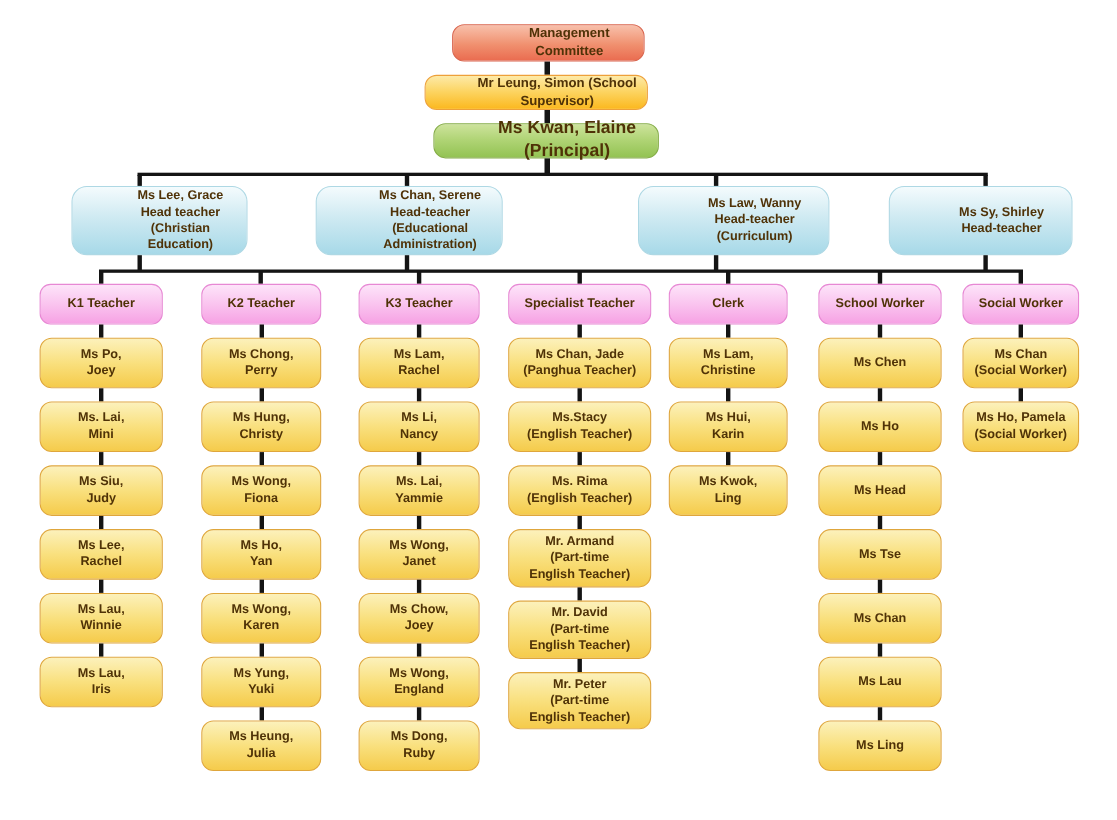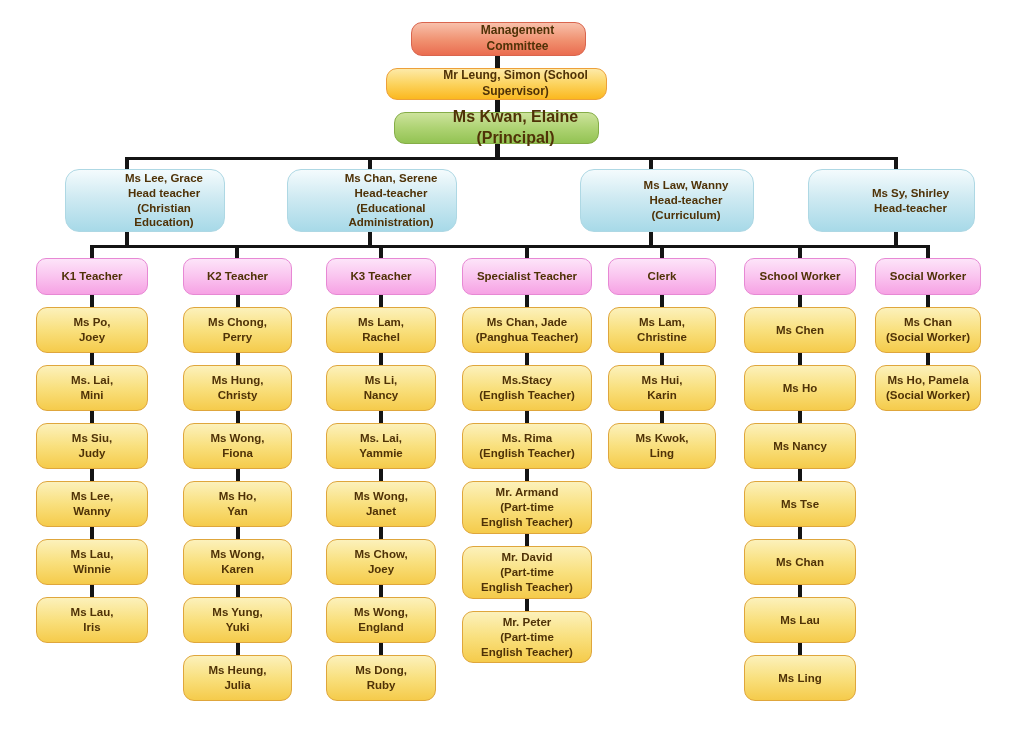--- a/index.html
+++ b/index.html
@@ -26,21 +26,21 @@
   .mwrap{display:flex;flex-direction:column;align-items:center;}
   .stub{width:4px;height:12px;background:#141414;}
 </style>
 </head>
 <body>
 
 <div id="canvas">
 
   <div class="node abs mc" style="left:411px;top:22px;width:175px;height:34px">Management Committee</div>
   <div class="vstub" style="left:495px;top:56px;height:12px;width:5px"></div>
-  <div class="node abs sup" style="left:386px;top:68px;width:221px;height:32px">Mr Leung, Simon (School Supervisor)</div>
+  <div class="node abs sup" style="left:386px;top:68px;width:203px;height:32px">Mr Leung, Simon (School Supervisor)</div>
   <div class="vstub" style="left:495px;top:100px;height:12px;width:5px"></div>
   <div class="node abs pri" style="left:394px;top:112px;width:205px;height:32px">Ms Kwan, Elaine (Principal)</div>
 
   <div class="vstub" style="left:495px;top:144px;height:15px;width:5px"></div>
   <div class="rail" style="left:125px;top:157px;width:773px"></div>
   <div class="vstub" style="left:125px;top:159px;height:10px"></div>
   <div class="vstub" style="left:368px;top:159px;height:10px"></div>
   <div class="vstub" style="left:649px;top:159px;height:10px"></div>
   <div class="vstub" style="left:894px;top:159px;height:10px"></div>
 
@@ -84,21 +84,21 @@
 Mini</div>
       </div>
         <div class="mwrap">
         <div class="stub"></div>
         <div class="node member">Ms Siu,
 Judy</div>
       </div>
         <div class="mwrap">
         <div class="stub"></div>
         <div class="node member">Ms Lee,
-Wanny</div>
+Rachel</div>
       </div>
         <div class="mwrap">
         <div class="stub"></div>
         <div class="node member">Ms Lau,
 Winnie</div>
       </div>
         <div class="mwrap">
         <div class="stub"></div>
         <div class="node member">Ms Lau,
 Iris</div>
@@ -259,21 +259,21 @@
     <div class="mwrap">
         <div class="stub"></div>
         <div class="node member">Ms Chen</div>
       </div>
         <div class="mwrap">
         <div class="stub"></div>
         <div class="node member">Ms Ho</div>
       </div>
         <div class="mwrap">
         <div class="stub"></div>
-        <div class="node member">Ms Nancy</div>
+        <div class="node member">Ms Head</div>
       </div>
         <div class="mwrap">
         <div class="stub"></div>
         <div class="node member">Ms Tse</div>
       </div>
         <div class="mwrap">
         <div class="stub"></div>
         <div class="node member">Ms Chan</div>
       </div>
         <div class="mwrap">

